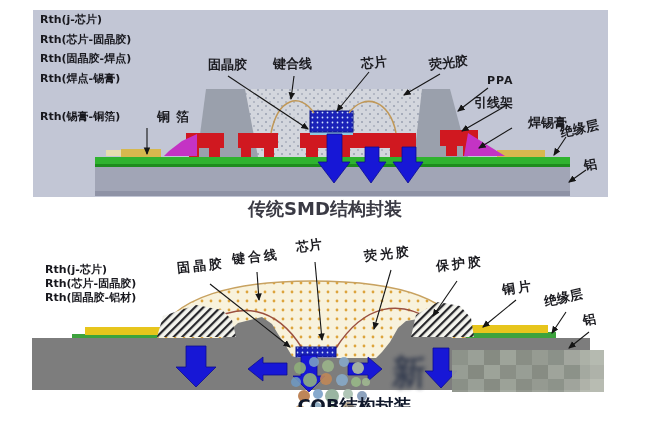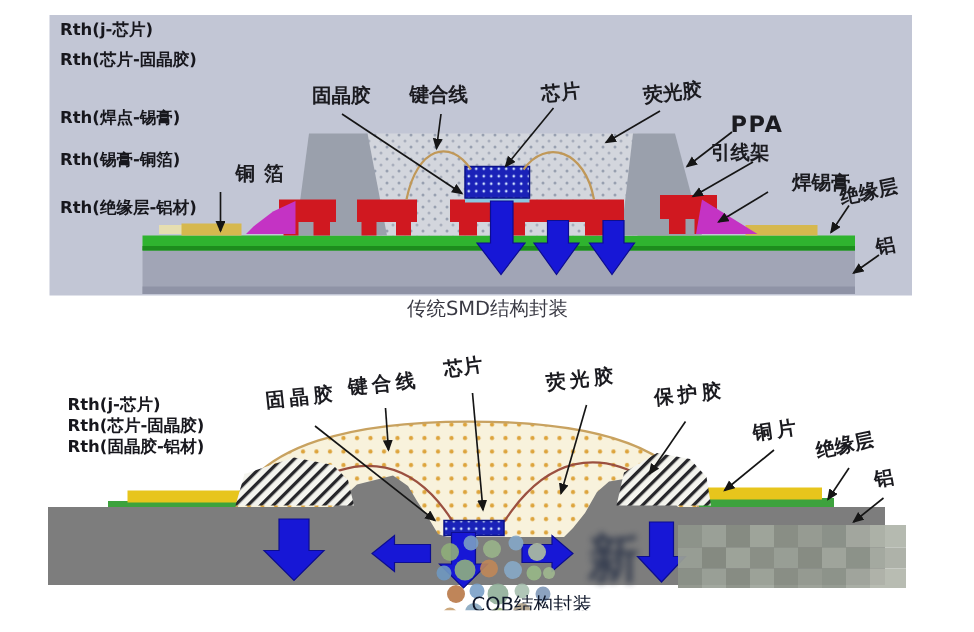--- a/index.html
+++ b/index.html
@@ -1,22 +1,22 @@
 <!DOCTYPE html>
 <html><head>
 <meta charset="utf-8">
 <style>
   html,body{margin:0;padding:0;background:#ffffff;}
   .stage{position:relative;width:649px;height:407px;background:#ffffff;overflow:hidden;
          font-family:"DejaVu Sans","Liberation Sans",sans-serif;}
   .art{position:absolute;left:0;top:0;width:649px;height:421px;}
   .lbl{position:absolute;font-size:13px;font-weight:700;color:#1b1b20;white-space:nowrap;line-height:1.1;}
   .rth{position:absolute;font-size:11px;font-weight:700;color:#17171d;white-space:nowrap;}
-  .cap{position:absolute;font-size:13px;font-weight:400;color:#3a3a44;text-align:center;white-space:nowrap;}
-  .sm {font-size:15px;}
+  .cap{position:absolute;font-size:18px;font-weight:700;color:#3a3a44;text-align:center;white-space:nowrap;}
+  .sm {font-size:11px;}
   .sp2{letter-spacing:3px;}
   .sp4{letter-spacing:6px;margin-left:26px;}
   .wm-char{position:absolute;left:392px;top:350px;font-size:34px;font-weight:700;color:#2a3348;
            filter:blur(2px);opacity:.88;}
 </style>
 </head>
 <body>
 
 <div class="stage">
 
@@ -202,23 +202,23 @@
           <rect x="532" y="379" width="16" height="13" fill="#979d93"></rect>
         <rect x="548" y="379" width="16" height="13" fill="#8f958b"></rect>
           <rect x="564" y="379" width="16" height="13" fill="#a3a89f"></rect>
         <rect x="580" y="379" width="24" height="13" fill="#b3b7ad"></rect>
       </g>
     </g>
   </svg>
 
   <div class="rth" style="left:40px;top:12px">Rth(j-芯片)</div>
   <div class="rth" style="left:40px;top:32px">Rth(芯片-固晶胶)</div>
+  <div class="rth" style="left:40px;top:51px">Rth(固晶胶-焊点)</div>
   <div class="rth" style="left:40px;top:71px">Rth(焊点-锡膏)</div>
-  <div class="rth" style="left:40px;top:99px">Rth(锡膏-铜箔)</div>
-  <div class="rth" style="left:40px;top:131px">Rth(绝缘层-铝材)</div>
+  <div class="rth" style="left:40px;top:109px">Rth(锡膏-铜箔)</div>
 
   <div class="lbl sp4" style="left:131px;top:110px">铜箔</div>
   <div class="lbl" style="left:208px;top:58px">固晶胶</div>
   <div class="lbl" style="left:273px;top:57px">键合线</div>
   <div class="lbl" style="left:361px;top:56px;transform:rotate(-6deg)">芯片</div>
   <div class="lbl" style="left:429px;top:56px;transform:rotate(-6deg)">荧光胶</div>
   <div class="lbl sm" style="left:487px;top:75px;letter-spacing:1px">PPA</div>
   <div class="lbl" style="left:474px;top:96px">引线架</div>
   <div class="lbl" style="left:528px;top:116px">焊锡膏</div>
   <div class="lbl" style="left:560px;top:122px;transform:rotate(-12deg)">绝缘层</div>

